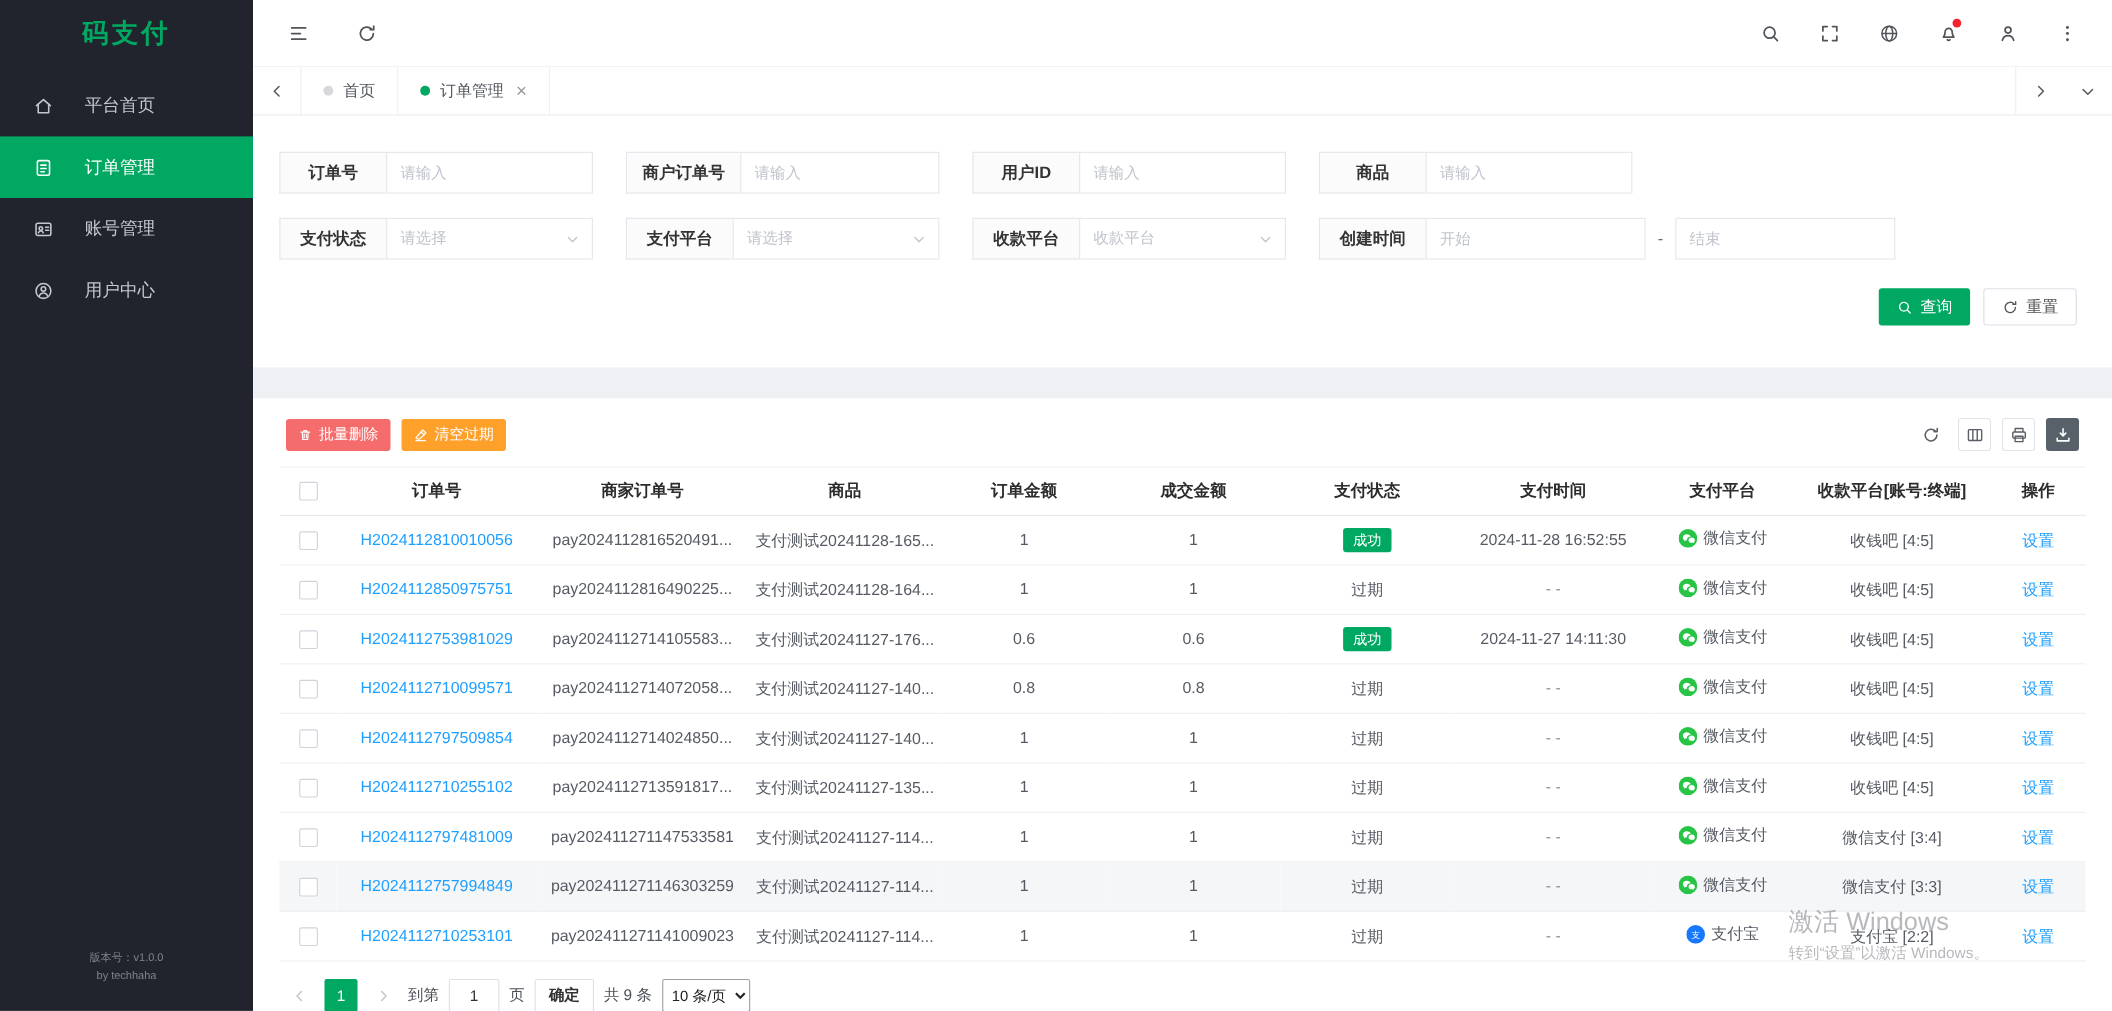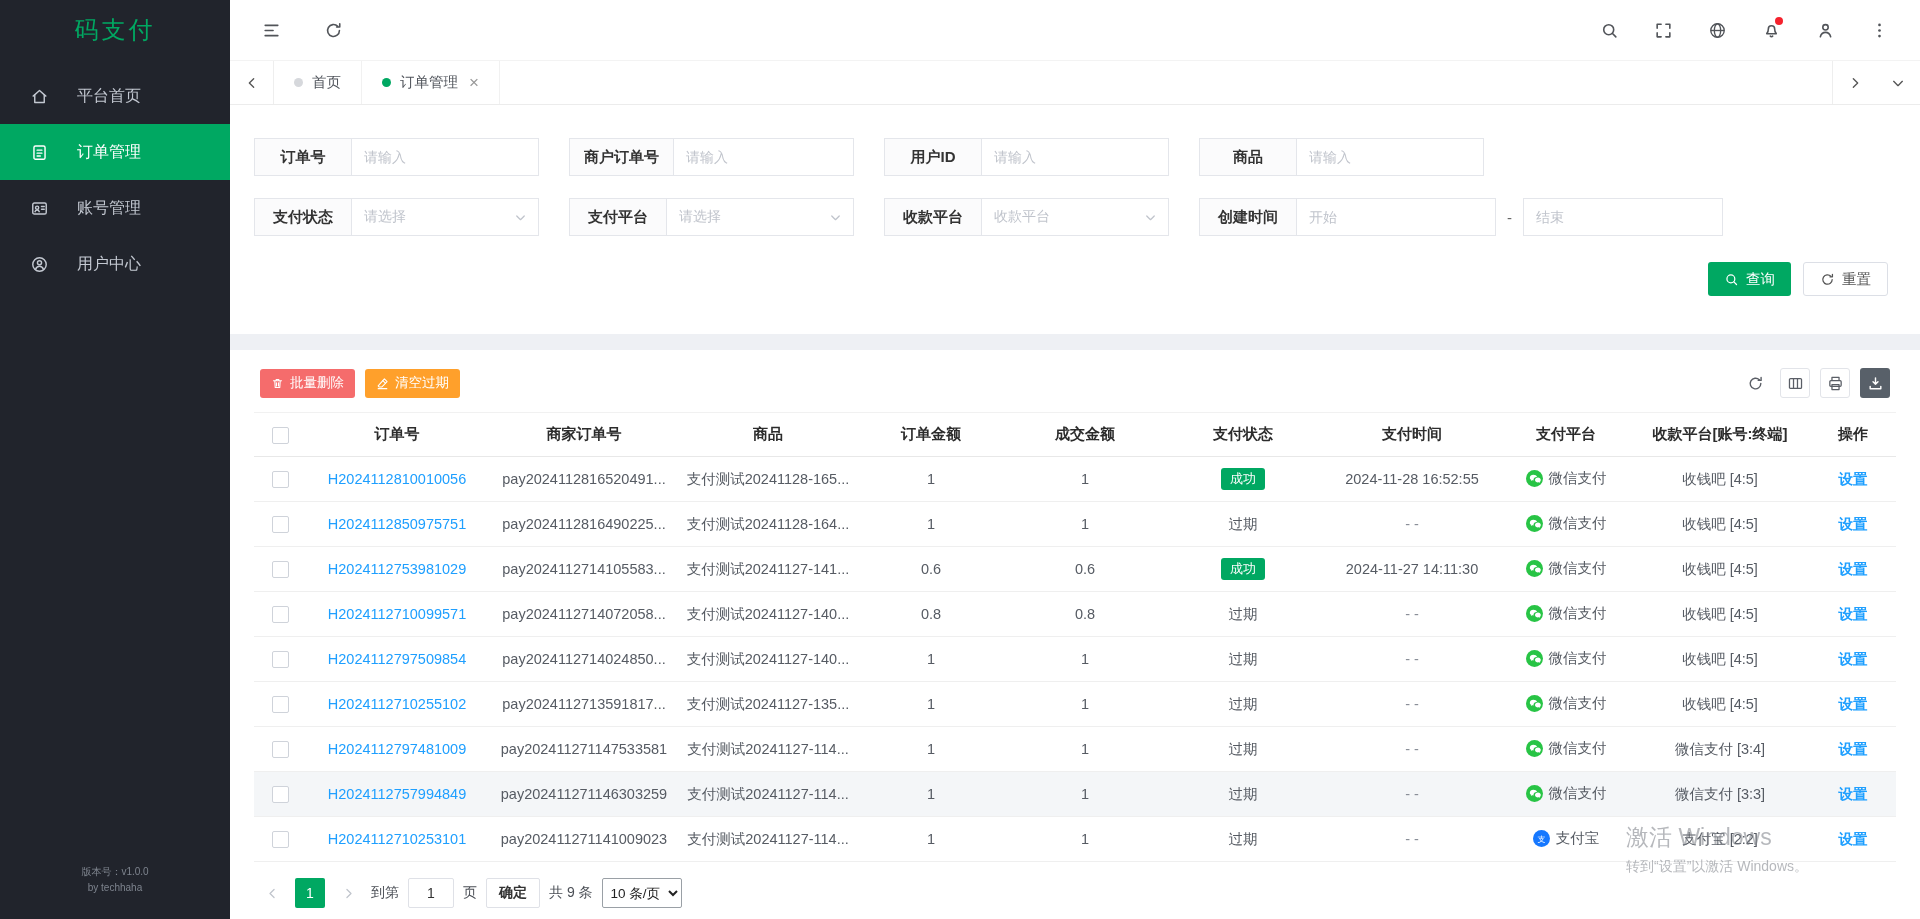--- a/index.html
+++ b/index.html
@@ -5,21 +5,21 @@
   *{margin:0;padding:0;box-sizing:border-box}
   html,body{width:1920px;height:919px;overflow:hidden}
   body{font-family:"Liberation Sans","DejaVu Sans",sans-serif;font-size:15px;color:#333;background:#eef0f4;display:flex}
   button{font-family:Liberation Sans, sans-serif;border:none;background:none;cursor:pointer;color:inherit}
   input,select{font-family:inherit;outline:none}
   .icon{display:inline-flex;align-items:center;justify-content:center}
   .icon svg{width:100%;height:100%;display:block}
 
   
   .sidebar{width:230px;background:#21242c;color:#c3c8d1;display:flex;flex-direction:column;position:relative;flex-shrink:0}
-  .logo{height:60px;display:flex;align-items:center;justify-content:center;color:var(--accent);font-size:24px;font-weight:normal;letter-spacing:3px}
+  .logo{height:60px;display:flex;align-items:center;justify-content:center;color:var(--accent);font-size:24px;font-weight:bold;letter-spacing:3px}
   .nav{padding-top:8px}
   .nav-item{height:56px;display:flex;align-items:center;gap:28px;padding-left:30px;font-size:16px;cursor:pointer}
   .nav-item .icon{width:19px;height:19px}
   .nav-item.active{background:var(--accent);color:#fff}
   .version{position:absolute;bottom:24px;width:100%;text-align:center;color:#7e848e;font-size:10px;line-height:1.55}
 
   
   .main{flex:1;display:flex;flex-direction:column;position:relative;min-width:0}
   .topbar{height:60px;background:#fff;display:flex;align-items:center;justify-content:space-between;padding:0 22px}
   .topbar-left,.topbar-right{display:flex;align-items:center}
@@ -54,41 +54,41 @@
   .fsep{display:flex;align-items:center;padding:0 11px;color:#666}
   .fselect{flex:1;min-width:0;height:38px;border:1px solid #e4e6eb;display:flex;align-items:center;justify-content:space-between;padding:0 10px 0 12px;color:#c0c4cc;background:#fff;cursor:pointer;font-size:14px}
   .fselect .caret{width:15px;height:15px;color:#c0c4cc}
   .factions{display:flex;justify-content:flex-end;gap:12px;margin-top:26px;padding-right:2px}
   .btn{height:34px;display:inline-flex;align-items:center;gap:7px;padding:0 16px;border-radius:3px;font-size:14.5px}
   .btn .icon{width:15px;height:15px}
   .btn-query{background:var(--accent);color:#fff}
   .btn-reset{background:#fff;border:1px solid #dcdfe6;color:#555}
 
   
-  .table-card{background:#fff;margin-top:16px;flex:1;padding:14px 24px 0;display:flex;flex-direction:column;min-height:0}
+  .table-card{background:#fff;margin-top:28px;flex:1;padding:14px 24px 0;display:flex;flex-direction:column;min-height:0}
   .tb-toolbar{display:flex;justify-content:space-between;align-items:center;margin:4px 0 14px;padding:0 6px}
   .tb-left{display:flex;gap:10px}
   .btn-sm{height:29px;padding:0 11px;border-radius:3px;color:#fff;font-size:13.5px;display:inline-flex;align-items:center;gap:6px}
   .btn-sm .icon{width:13px;height:13px}
   .btn-danger{background:var(--danger)}
   .btn-warning{background:var(--warning)}
   .tb-right{display:flex;gap:10px;align-items:center}
   .tool-btn{width:30px;height:30px;display:flex;align-items:center;justify-content:center;color:#5a5e66;border-radius:3px}
   .tool-btn .icon{width:17px;height:17px}
   .tool-btn.bordered{border:1px solid #e2e4e9}
   .tool-btn.dark{background:#586069;color:#fff}
 
   table{width:100%;border-collapse:collapse;table-layout:fixed}
   col.c0{width:52px}col.c1{width:182px}col.c2{width:192px}col.c3{width:176px}col.c4{width:150px}
   col.c5{width:158px}col.c6{width:158px}col.c7{width:180px}col.c8{width:128px}col.c9{width:180px}col.c10{width:86px}
   thead th{height:44px;font-weight:bold;font-size:15px;color:#2c2c2c;border-top:1px solid #f1f1f1;border-bottom:1px solid #e8e8e8;text-align:center;white-space:nowrap;overflow:hidden}
   tbody td{height:45px;text-align:center;font-size:14.5px;color:#565b63;border-bottom:1px solid #efefef;white-space:nowrap;overflow:hidden}
   tbody tr:nth-child(8){background:#f4f6f8}
   .link{color:var(--link);text-decoration:none;cursor:pointer}
-  .link.bold{font-weight:bold}
+  .link.bold{font-weight:normal}
   .badge-success{display:inline-block;background:var(--accent);color:#fff;font-size:13px;padding:3px 9px;border-radius:3px;line-height:1.3}
   .status-expired{color:#565b63}
   .dim{color:#8a8f98}
   .plat{display:inline-flex;align-items:center;gap:6px}
   .plat .icon{width:17px;height:17px}
   .checkbox{display:inline-block;width:17px;height:17px;border:1px solid #cfd3da;border-radius:2px;background:#fff;vertical-align:middle;cursor:pointer}
 
   
   .pagination{display:flex;align-items:center;gap:9px;padding:16px 0 18px;margin-left:4px}
   .pg-btn{width:28px;height:30px;display:flex;align-items:center;justify-content:center;color:#c0c4cc}
@@ -475,21 +475,21 @@
                   </span>
                   <span>微信支付</span>
                 </span></td>
               <td>收钱吧 [4:5]</td>
               <td><a class="link bold">设置</a></td>
             </tr>
             <tr>
               <td><span class="checkbox"></span></td>
               <td><a class="link">H2024112753981029</a></td>
               <td>pay2024112714105583...</td>
-              <td>支付测试20241127-141...</td>
+              <td>支付测试20241127-176...</td>
               <td>0.6</td>
               <td>0.6</td>
               <td><span class="badge-success">成功</span></td>
               <td>2024-11-27 14:11:30</td>
               <td><span class="plat">
                   <span class="icon">
                     <svg viewBox="0 0 20 20">
                       <circle cx="10" cy="10" r="10" fill="#28c445"></circle>
                       <path fill="#fff" d="M8.6 5.6c-2.3 0-4.1 1.5-4.1 3.4 0 1.1.6 2 1.6 2.6l-.4 1.3 1.5-.8c.4.1.9.2 1.4.2h.3c-.1-.3-.1-.6-.1-.9 0-1.8 1.7-3.3 3.9-3.3h.3c-.5-1.5-2.1-2.5-4.4-2.5Zm5.5 3.3c-1.9 0-3.5 1.3-3.5 2.9s1.6 2.9 3.5 2.9c.4 0 .8-.1 1.2-.2l1.2.7-.3-1.1c.7-.5 1.2-1.3 1.2-2.3 0-1.6-1.5-2.9-3.3-2.9Z"></path>
                     </svg>

